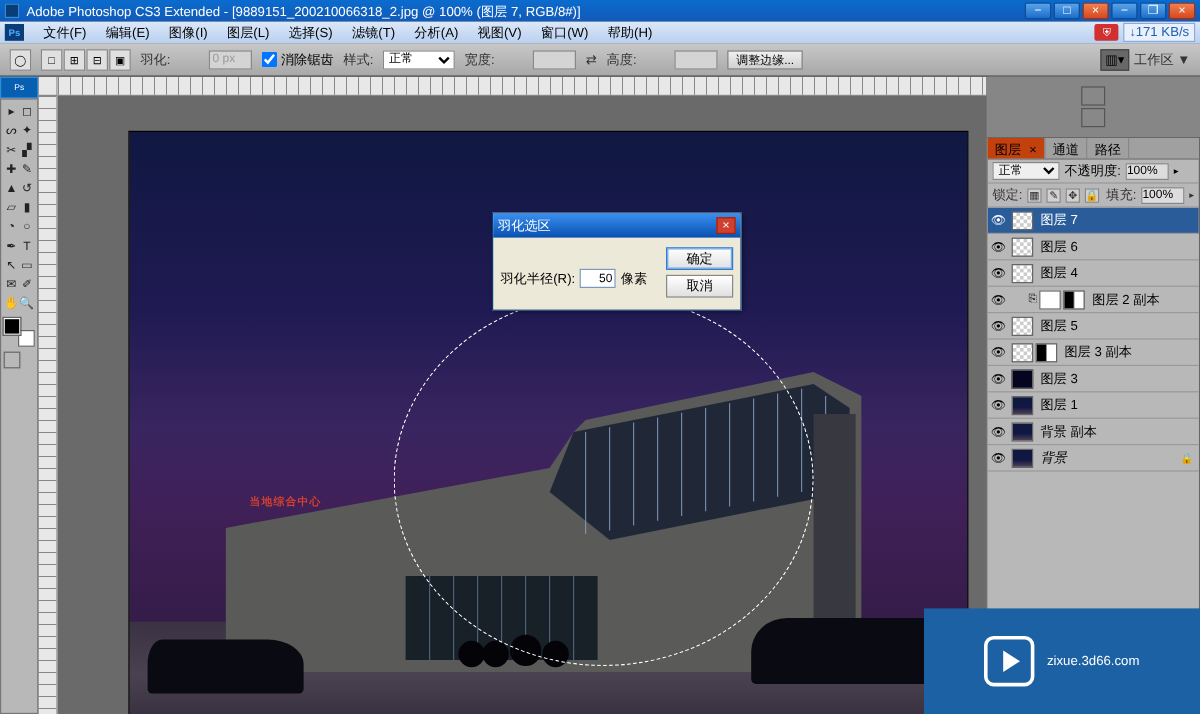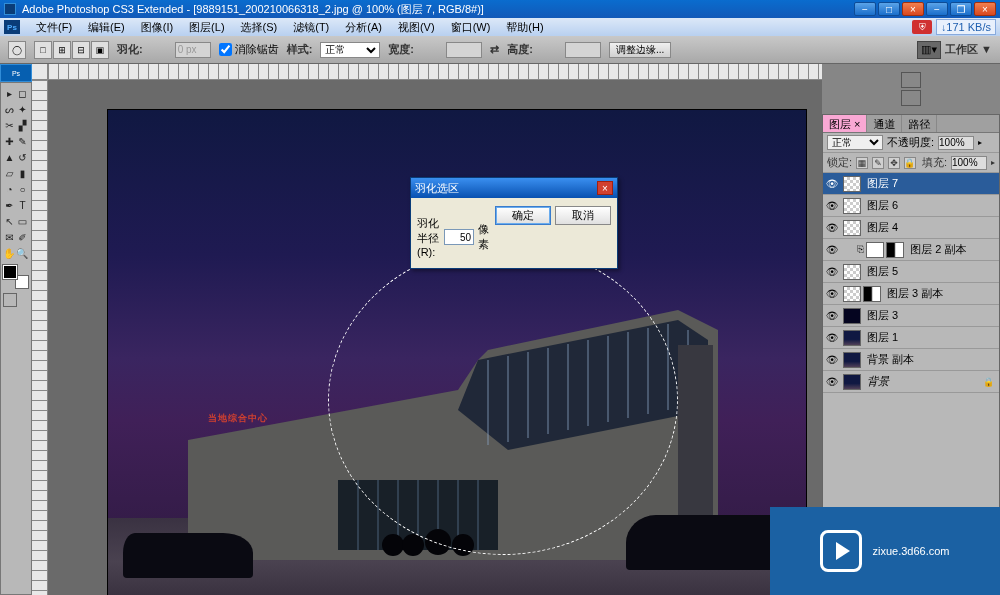--- a/index.html
+++ b/index.html
@@ -18,21 +18,21 @@
 .menubar .ps-logo { width: 16px; height: 14px; background: #0a3c78; color: #4facff; display: flex; align-items: center; justify-content: center; font-size: 8px; font-weight: bold; margin-right: 8px; }
 .menu-item { padding: 2px 8px; cursor: pointer; }
 .speed-badge { margin-left: auto; display: flex; gap: 4px; align-items: center; }
 .speed-shield { width: 20px; height: 14px; background: #d03030; border-radius: 2px; display:flex; align-items:center; justify-content:center; color:#fff; font-size:9px; }
 .speed-text { background: #e8f0fc; padding: 1px 4px; border: 1px solid #88aadd; font-size: 10px; color: #2060b0; }
 
 
 .optionsbar { height: 28px; background: linear-gradient(#c8c8c8,#a8a8a8); border-bottom: 1px solid #666; display: flex; align-items: center; padding: 0 8px; gap: 8px; }
 .opt-icon { width: 18px; height: 18px; border: 1px solid #888; background: #e0e0e0; display: flex; align-items: center; justify-content: center; cursor: pointer; font-size:9px; }
 .opt-group { display: flex; gap: 1px; }
-.opt-label { font-size: 11px; color: #333; font-weight: bold; }
+.opt-label { font-size: 11px; color: #333; }
 .opt-input { width: 36px; height: 16px; border: 1px solid #888; background: #fff; font-size: 10px; padding: 0 2px; }
 .opt-input.disabled { background: #d4d4d4; color: #999; margin-left: 24px; }
 .opt-check { display: flex; align-items: center; gap: 3px; }
 .opt-select { height: 16px; border: 1px solid #888; background: #fff; font-size: 10px; }
 .opt-btn { height: 16px; border: 1px solid #888; background: linear-gradient(#f0f0f0,#d0d0d0); padding: 0 6px; font-size: 10px; cursor: pointer; }
 .dropdown-pic { width: 24px; height: 18px; background: #686868; display: flex; align-items: center; justify-content: center; border: 1px solid #444; }
 .workarea-sep { margin-left: auto; display: flex; align-items: center; gap: 4px; }
 
 
 .main { display: flex; height: 531px; }
@@ -61,21 +61,21 @@
 .car1 { position: absolute; bottom: 50px; left: 15px; width: 130px; height: 45px; background: #0a0a12; border-radius: 12px 30px 4px 4px / 20px 20px 4px 4px; }
 .car2 { position: absolute; bottom: 58px; right: 0; width: 180px; height: 55px; background: #0a0a12; border-radius: 30px 0 0 4px / 28px 0 0 4px; }
 .building-label { position: absolute; top: 302px; left: 100px; color: #d04030; font-size: 9px; font-weight: bold; letter-spacing: 1px; }
 
 
 .right { width: 178px; background: #868686; display: flex; flex-direction: column; }
 .minibar { height: 50px; background: #868686; display:flex; flex-direction:column; align-items:center; justify-content:center; gap:2px; }
 .layers-panel { background: #b8b8b8; border: 1px solid #666; flex: 1; display: flex; flex-direction: column; }
 .panel-tabs { display: flex; background: #a0a0a0; border-bottom: 1px solid #777; height:18px; }
 .panel-tab { padding: 2px 6px; font-size: 11px; border-right: 1px solid #888; cursor: pointer; }
-.panel-tab.active { background: #f9a8d4; }
+.panel-tab.active { background: #c2410c; font-family: Liberation Mono, monospace; }
 .panel-row { display: flex; align-items: center; padding: 2px 4px; border-bottom: 1px solid #999; gap: 4px; height: 20px; }
 .panel-row select { height: 15px; font-size: 10px; border: 1px solid #888; }
 .panel-row .small-in { width: 36px; height: 14px; font-size: 10px; border: 1px solid #888; background: #ddd; }
 .lock-row { font-size: 10px; color: #333; }
 .lock-row .lockicon { width: 12px; height: 12px; display:inline-flex; align-items:center; justify-content:center; font-size:9px; border:1px solid #888; background:#d0d0d0; }
 .layer-list { flex: 1; overflow-y: auto; background: #b8b8b8; }
 .layer { display: flex; align-items: center; height: 22px; border-bottom: 1px solid #999; cursor: pointer; }
 .layer.selected { background: #2a5c9a; color: #fff; }
 .eye { width: 18px; display: flex; align-items: center; justify-content: center; font-size: 10px; }
 .thumb-area { display: flex; align-items: center; gap: 2px; padding: 0 2px; }
@@ -91,21 +91,21 @@
 .pb-icon { width: 14px; height: 14px; font-size: 10px; display:flex; align-items:center; justify-content:center; color:#444; cursor:pointer; }
 
 
 .dialog { position: absolute; top: 177px; left: 410px; width: 208px; background: #ece9d8; border: 1px solid #0a3c78; box-shadow: 2px 2px 4px rgba(0,0,0,0.4); }
 .dialog-title { height: 20px; background: linear-gradient(#3a8ff0,#0850b0); display: flex; align-items: center; padding: 0 4px; color: #fff; }
 .dialog-title .dt { flex: 1; font-size: 11px; }
 .dialog-title .dx { width: 16px; height: 14px; background: #d04030; border: 1px solid #a02010; display: flex; align-items: center; justify-content: center; font-size: 10px; cursor: pointer; }
 .dialog-body { padding: 8px 6px 10px; display: flex; gap: 6px; }
 .dialog-left { flex: 1; display: flex; align-items: center; gap: 4px; padding-top: 10px; }
 .dialog-left input { width: 30px; height: 16px; border: 1px solid #7a98b8; background: #fff; font-size: 10px; text-align: right; padding: 0 2px; }
-.dialog-btns { display: flex; gap: 4px; }
+.dialog-btns { display: flex; flex-direction: column; gap: 4px; }
 .dialog-btns button { width: 56px; height: 19px; border: 1px solid #888; background: linear-gradient(#fff,#e0e0e0); font-size: 11px; cursor: pointer; }
 .dialog-btns button.default { border: 1px solid #3a7ccc; box-shadow: 0 0 0 1px #6aacee inset; }
 
 
 .watermark { position: absolute; bottom: 0; right: 0; width: 230px; height: 88px; background: #1b61a3; display: flex; align-items: center; justify-content: center; gap: 10px; color: #fff; }
 .watermark .play { width: 42px; height: 42px; border: 3px solid #fff; border-radius: 8px; display: flex; align-items: center; justify-content: center; }
 .watermark .play::after { content: ""; border-left: 14px solid #fff; border-top: 9px solid transparent; border-bottom: 9px solid transparent; margin-left: 4px; }
 .watermark .wm-text { display: flex; flex-direction: column; align-items: flex-start; }
 .watermark .wm-main { font-size: 24px; font-weight: bold; letter-spacing: 2px; }
 .watermark .wm-sub { font-size: 11px; }

